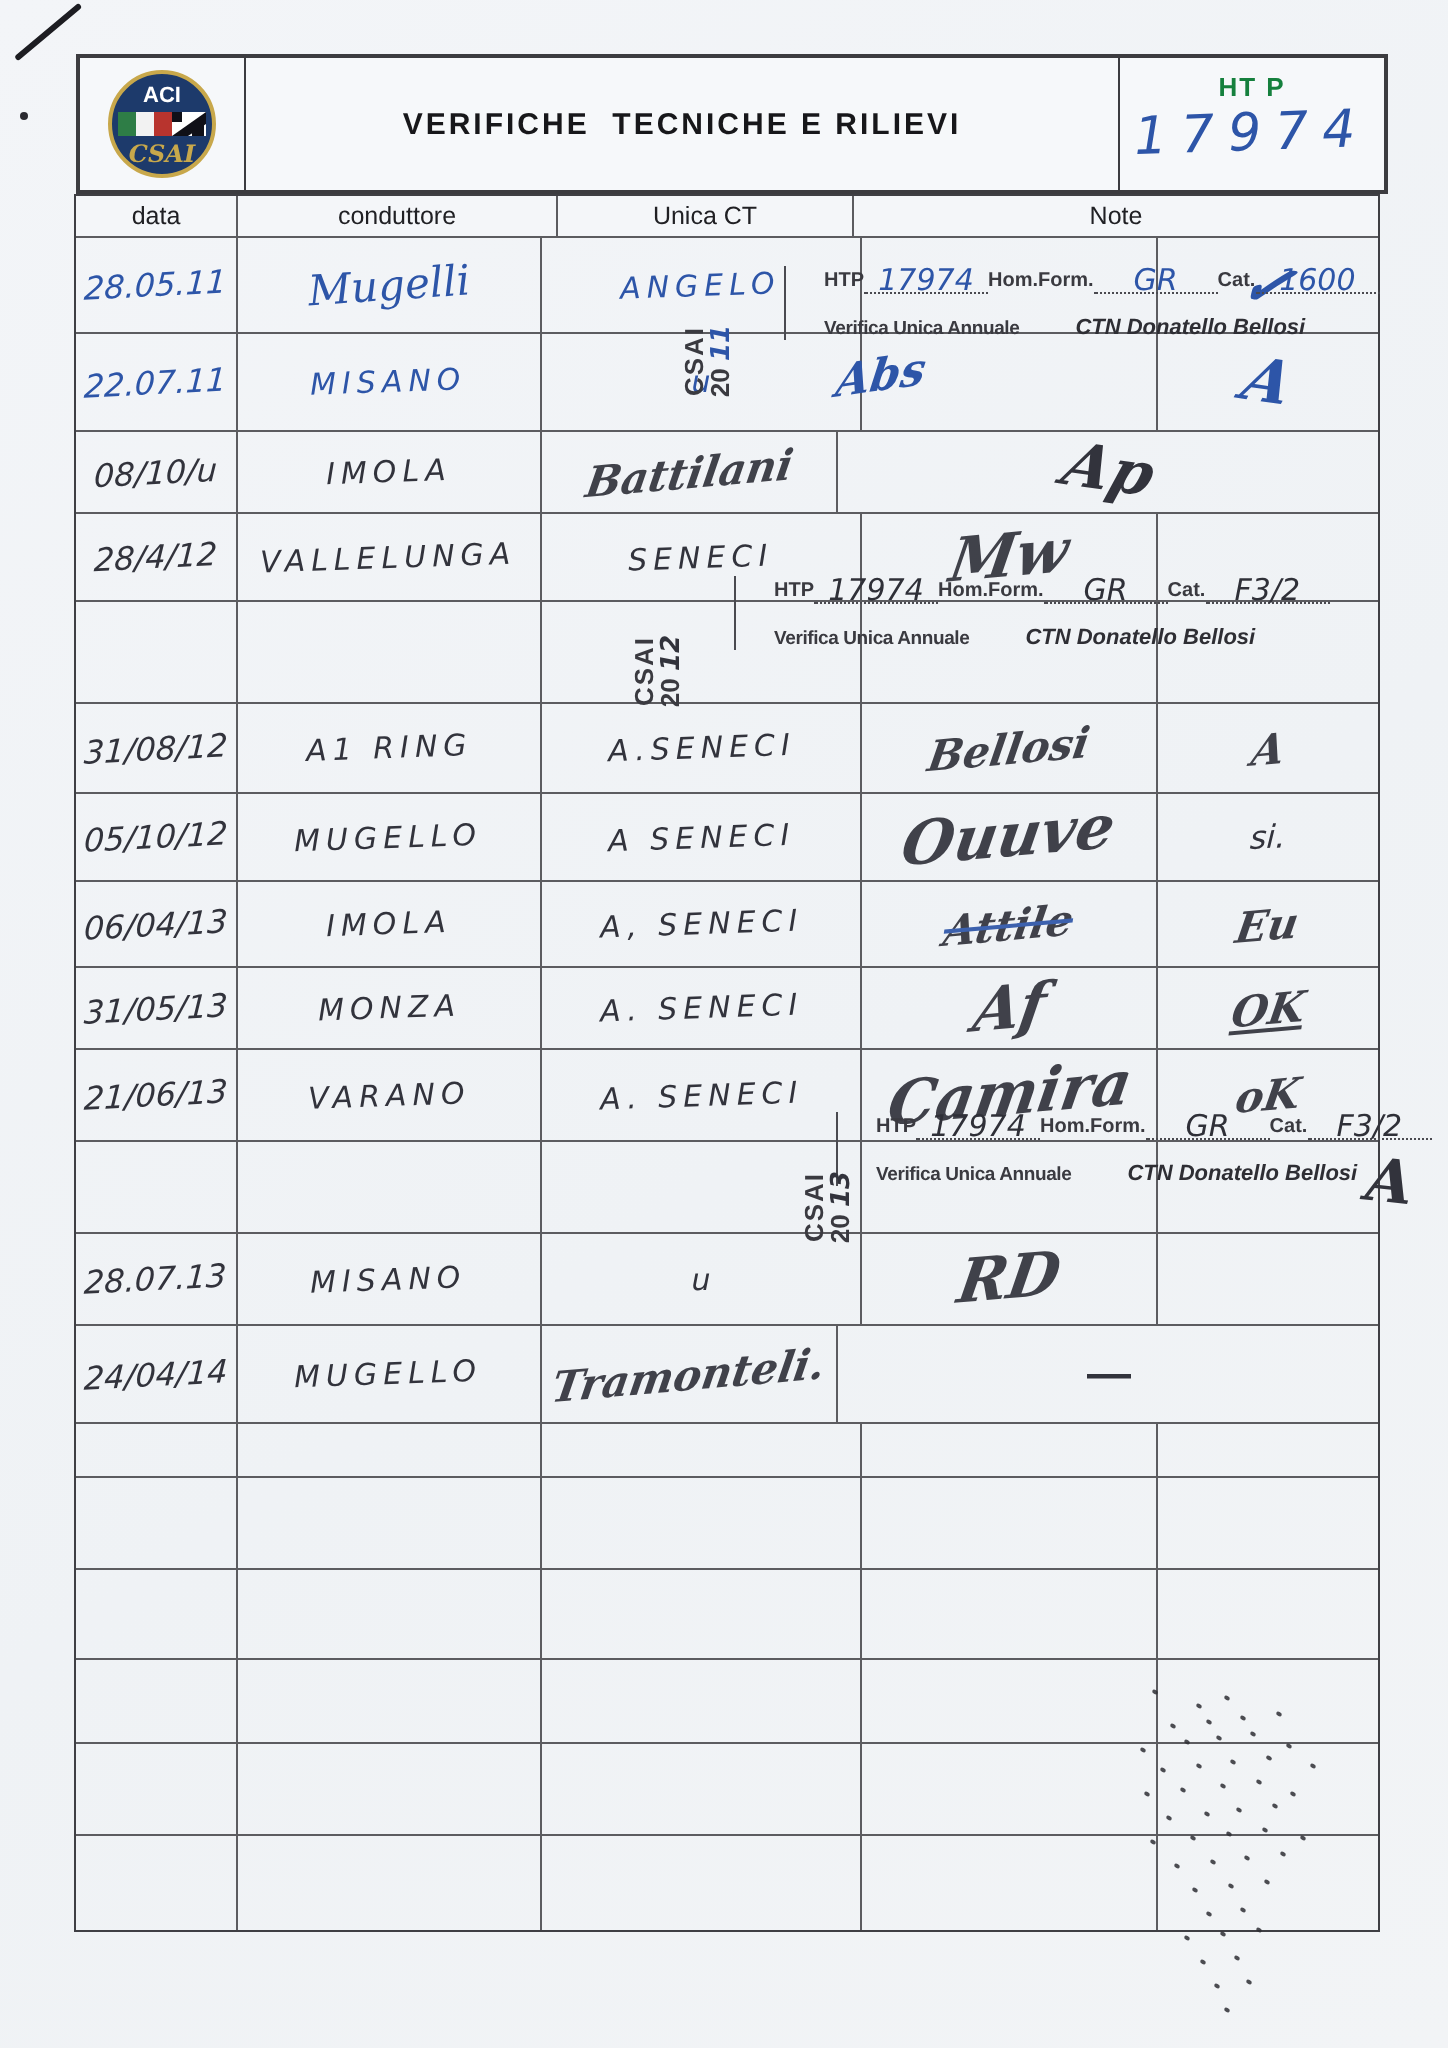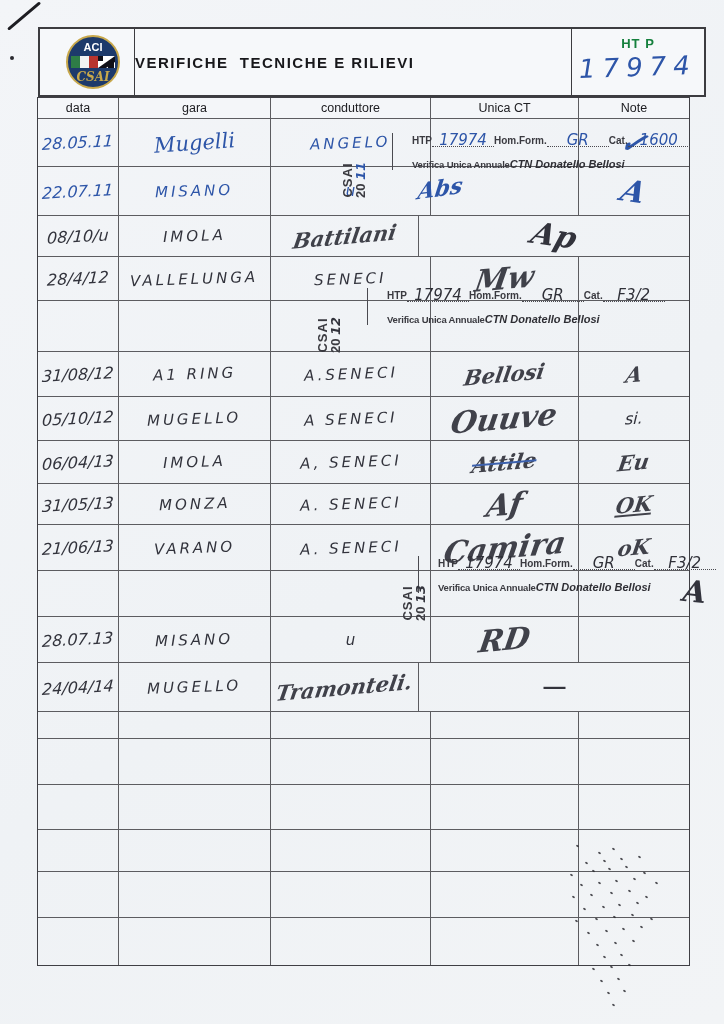--- a/index.html
+++ b/index.html
@@ -1,22 +1,22 @@
 <!DOCTYPE html>
 <html><head>
 <meta charset="utf-8">
 <style>
   html,body{margin:0;padding:0;}
   body{font-family:"Liberation Sans", sans-serif; background:#e8eaec;}
   .page{position:relative;width:724px;height:1024px;background:linear-gradient(145deg,#f3f5f8 0%,#eff2f5 55%,#f2f4f6 100%);overflow:hidden;}
 
   
-  .hdr{position:absolute;left:38px;top:27px;width:652px;height:66px;border:2px solid #3c3c40;background:#f6f8fa;display:flex;padding-left:12px;}
+  .hdr{position:absolute;left:38px;top:27px;width:652px;height:66px;border:2px solid #3c3c40;background:#f6f8fa;display:flex;}
   .hdr-logo{width:82px;border-right:1.5px solid #3c3c40;display:flex;align-items:center;justify-content:center;}
-  .hdr-title{flex:1;display:flex;align-items:center;justify-content:flex-start;border-right:1.5px solid #3c3c40;}
+  .hdr-title{flex:1;display:flex;align-items:center;justify-content:center;border-right:1.5px solid #3c3c40;}
   .hdr-title span{font-size:15px;font-weight:bold;letter-spacing:1.5px;color:#17171a;white-space:pre;}
   .hdr-code{width:132px;display:flex;flex-direction:column;align-items:center;}
   .code-lb{font-size:13px;font-weight:bold;color:#15803d;margin-top:7px;letter-spacing:1px;}
   .code-val{font-size:26px;color:#2d55a8;letter-spacing:7px;margin-top:1px;transform:rotate(-2deg);font-family:"DejaVu Sans",sans-serif;font-style:italic;}
 
   
   .tbl{position:absolute;left:37px;top:97px;width:653px;border:1.5px solid #3f3f44;box-sizing:border-box;background:transparent;}
   .trow{display:flex;border-bottom:1px solid #5c5c60;position:relative;}
   .trow:last-child{border-bottom:none;}
   .cell{border-right:1px solid #5c5c60;box-sizing:border-box;position:relative;display:flex;align-items:center;justify-content:center;overflow:visible;}
@@ -46,21 +46,21 @@
   .st-side .rot{position:absolute;left:-22px;top:34px;transform:rotate(-90deg);transform-origin:center;white-space:nowrap;display:flex;flex-direction:column;align-items:center;line-height:13px;}
   .st-org{font-size:13px;font-weight:bold;color:#3a3a40;letter-spacing:1px;}
   .st-year{font-size:13px;font-weight:bold;color:#3a3a40;}
   .st-year .yr2{font-family:"DejaVu Sans",sans-serif;font-style:italic;}
   .st-body{border-left:1.5px solid #4a4a50;padding-left:19px;}
   .st-l1{display:flex;align-items:flex-end;white-space:nowrap;}
   .st-lb{font-size:10px;font-weight:bold;color:#3a3a40;}
   .st-fill{display:inline-block;border-bottom:1.5px dotted #4a4a50;text-align:center;font-family:"DejaVu Sans",sans-serif;font-style:italic;font-size:15px;line-height:12px;padding:0 2px;min-width:58px;transform:translateY(1px);}
   .st-l2{display:flex;align-items:center;margin-top:12px;}
   .st-ver{font-size:9.5px;font-weight:bold;color:#3a3a40;letter-spacing:-0.2px;}
-  .st-ctn{font-size:11px;font-weight:bold;font-style:italic;color:#2e2e34;white-space:nowrap;}
+  .st-ctn{font-size:11px;font-weight:bold;font-style:italic;color:#2e2e34;margin-left:28px;white-space:nowrap;}
   .st-sig{position:absolute;font-family:"DejaVu Serif",serif;font-style:italic;font-weight:bold;font-size:22px;color:#2d55a8;transform:rotate(-8deg) skewX(-16deg);}
   .st-extra{position:absolute;right:4px;top:18px;font-family:"DejaVu Serif",serif;font-style:italic;font-weight:bold;font-size:30px;color:#32333c;transform:rotate(6deg);}
   .fill-b{color:#2d55a8;} .fill-d{color:#2f3038;}
 
   
   .pen-stroke{position:absolute;left:8px;top:28px;width:42px;height:3px;background:#1d1d22;transform:rotate(-40deg);transform-origin:left center;border-radius:2px;}
   .pen-dot{position:absolute;left:10px;top:56px;width:4px;height:4px;background:#2a2a30;border-radius:50%;}
   .spk{position:absolute;width:3px;height:2px;background:#2e2e34;border-radius:50%;opacity:.85;transform:rotate(32deg);}
 
   
@@ -95,23 +95,20 @@
     <div class="hdr-code">
       <span class="code-lb">HT P</span>
       <span class="code-val">17974</span>
     </div>
   </div>
 
   <div class="tbl">
     <div class="trow thead">
       <div class="cell c0">
           <span>data</span>
-        </div>
-      <div class="cell c1">
-          <span>gara</span>
         </div>
       <div class="cell c2">
           <span>conduttore</span>
         </div>
       <div class="cell c3">
           <span>Unica CT</span>
         </div>
       <div class="cell c4">
           <span>Note</span>
         </div>

